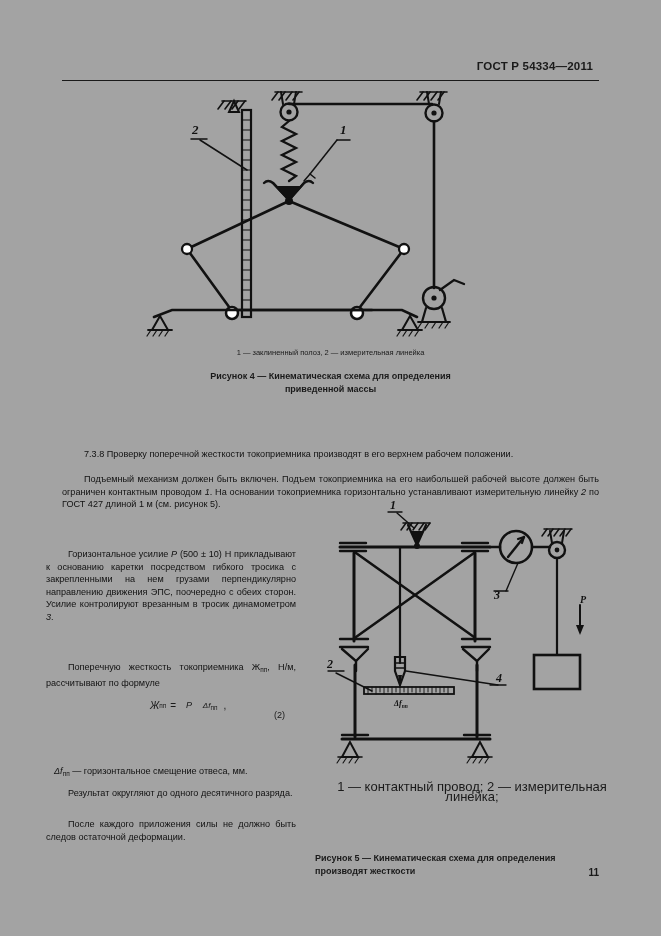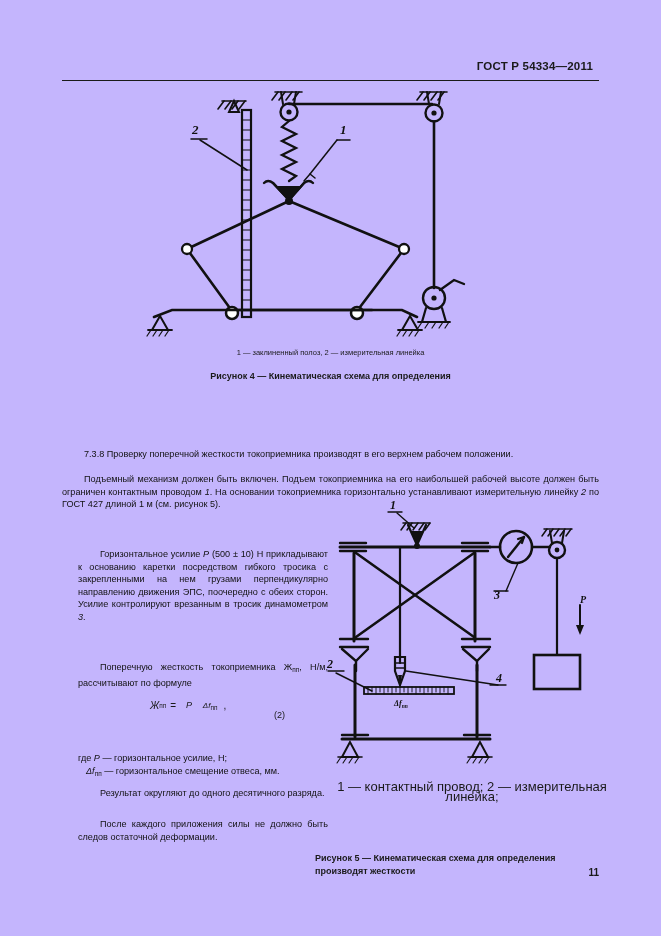--- a/index.html
+++ b/index.html
@@ -8,21 +8,21 @@
     background: #ffffff;
   }
   body {
     font-family: "Liberation Sans", sans-serif;
     color: #1a1a1a;
   }
   .page {
     position: relative;
     width: 661px;
     height: 936px;
-    background: #c4b5fd;
+    background: #a3a3a3;
     overflow: hidden;
   }
 
   
   .header {
     position: absolute;
     top: 60px;
     right: 68px;
     font-size: 11.5px;
     font-weight: bold;
@@ -71,21 +71,21 @@
     font-size: 9.1px;
     line-height: 12.6px;
     text-align: justify;
     color: #111;
   }
   .p-full {
     left: 62px;
     width: 537px;
   }
   .p-left {
-    left: 78px;
+    left: 46px;
     width: 250px;
   }
   .indent { text-indent: 22px; }
   .it { font-style: italic; }
 
   
   .formula {
     position: absolute;
     left: 62px;
     top: 697px;
@@ -312,20 +312,21 @@
       </g>
 
       <text x="60" y="52" font-size="13" font-style="italic" font-weight="bold" fill="#111">2</text>
       <text x="208" y="52" font-size="13" font-style="italic" font-weight="bold" fill="#111">1</text>
     </svg>
   </div>
 
   <div class="fig4-note">1 — заклиненный полоз, 2 — измерительная линейка</div>
   <div class="fig4-caption">
     <div>Рисунок  4 — Кинематическая схема для определения</div>
+    <div>приведенной массы</div>
   </div>
 
   <div class="para p-full indent" style="top:448px;">7.3.8 Проверку поперечной жесткости токоприемника производят в его верхнем рабочем положении.</div>
 
   <div class="para p-full indent" style="top:473px;">
     Подъемный механизм должен быть включен. Подъем токоприемника на его наибольшей рабочей высоте должен быть ограничен контактным проводом <span class="it">1</span>. На основании токоприемника горизонтально устанавливают измерительную линейку <span class="it">2</span> по ГОСТ 427 длиной 1 м (см. рисунок 5).
   </div>
 
   <div class="para p-left indent" style="top:548px;">
     Горизонтальное усилие <span class="it">P</span> (500 ± 10) Н прикладывают к основанию каретки посредством гибкого тросика с закрепленными на нем грузами перпендикулярно направлению движения ЭПС, поочередно с обеих сторон. Усилие контролируют врезанным в тросик динамометром <span class="it">3</span>.
@@ -344,23 +345,20 @@
       <span class="frac">
         <span class="num">P</span>
         <span class="bar"></span>
         <span class="den"><span>Δf</span><span class="sub">пп</span></span>
       </span>
       <span>,</span>
     </div>
     <div class="eqnum">(2)</div>
   </div>
 
-  <div class="para p-left" style="top:752px;">
-    <span>где </span><span class="it">P</span><span> — горизонтальное усилие, Н;</span>
-  </div>
 
   <div class="para p-left" style="top:765px;">
     <span class="it" style="margin-left:8px;">Δf</span><span class="sub">пп</span><span> — горизонтальное смещение отвеса, мм.</span>
   </div>
 
   <div class="para p-left indent" style="top:787px;">Результат округляют до одного десятичного разряда.</div>
 
   <div class="para p-left indent" style="top:818px;">После каждого приложения силы не должно быть следов остаточной деформации.</div>
 
   <div class="fig5-wrap">

